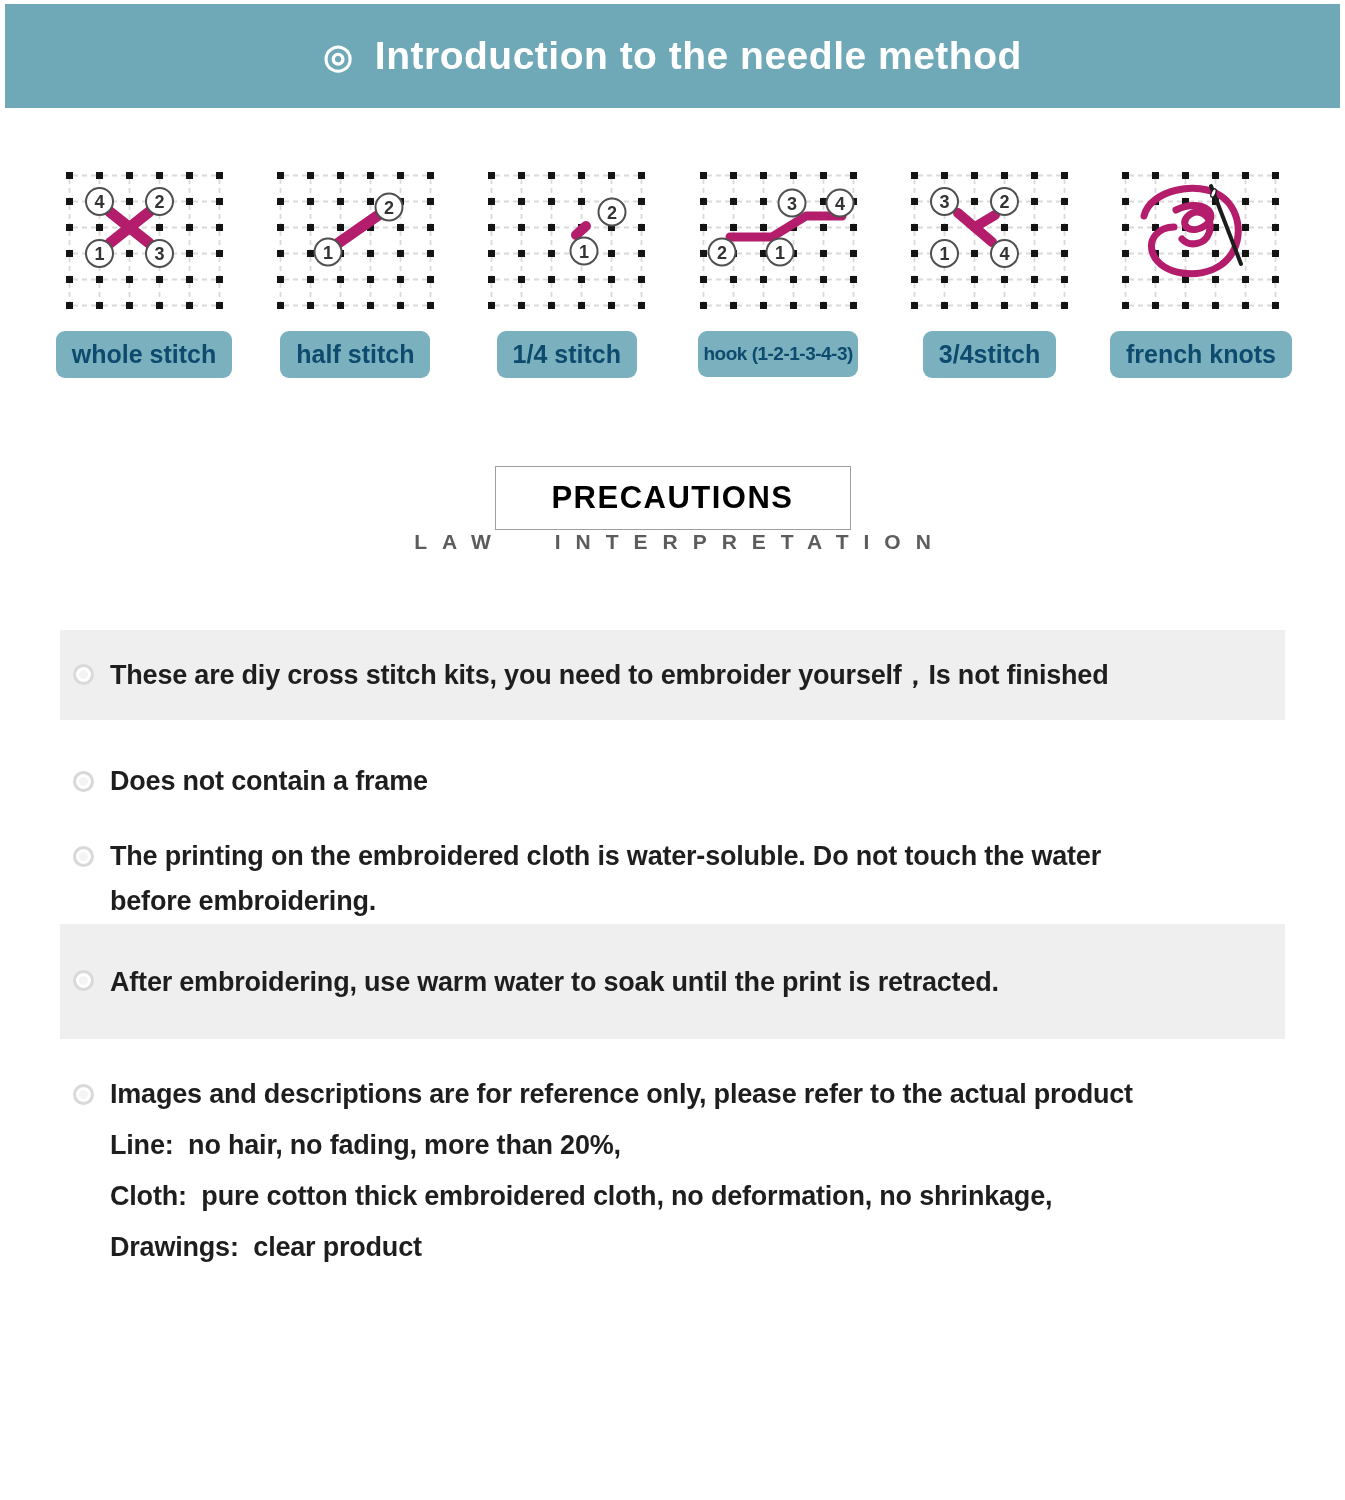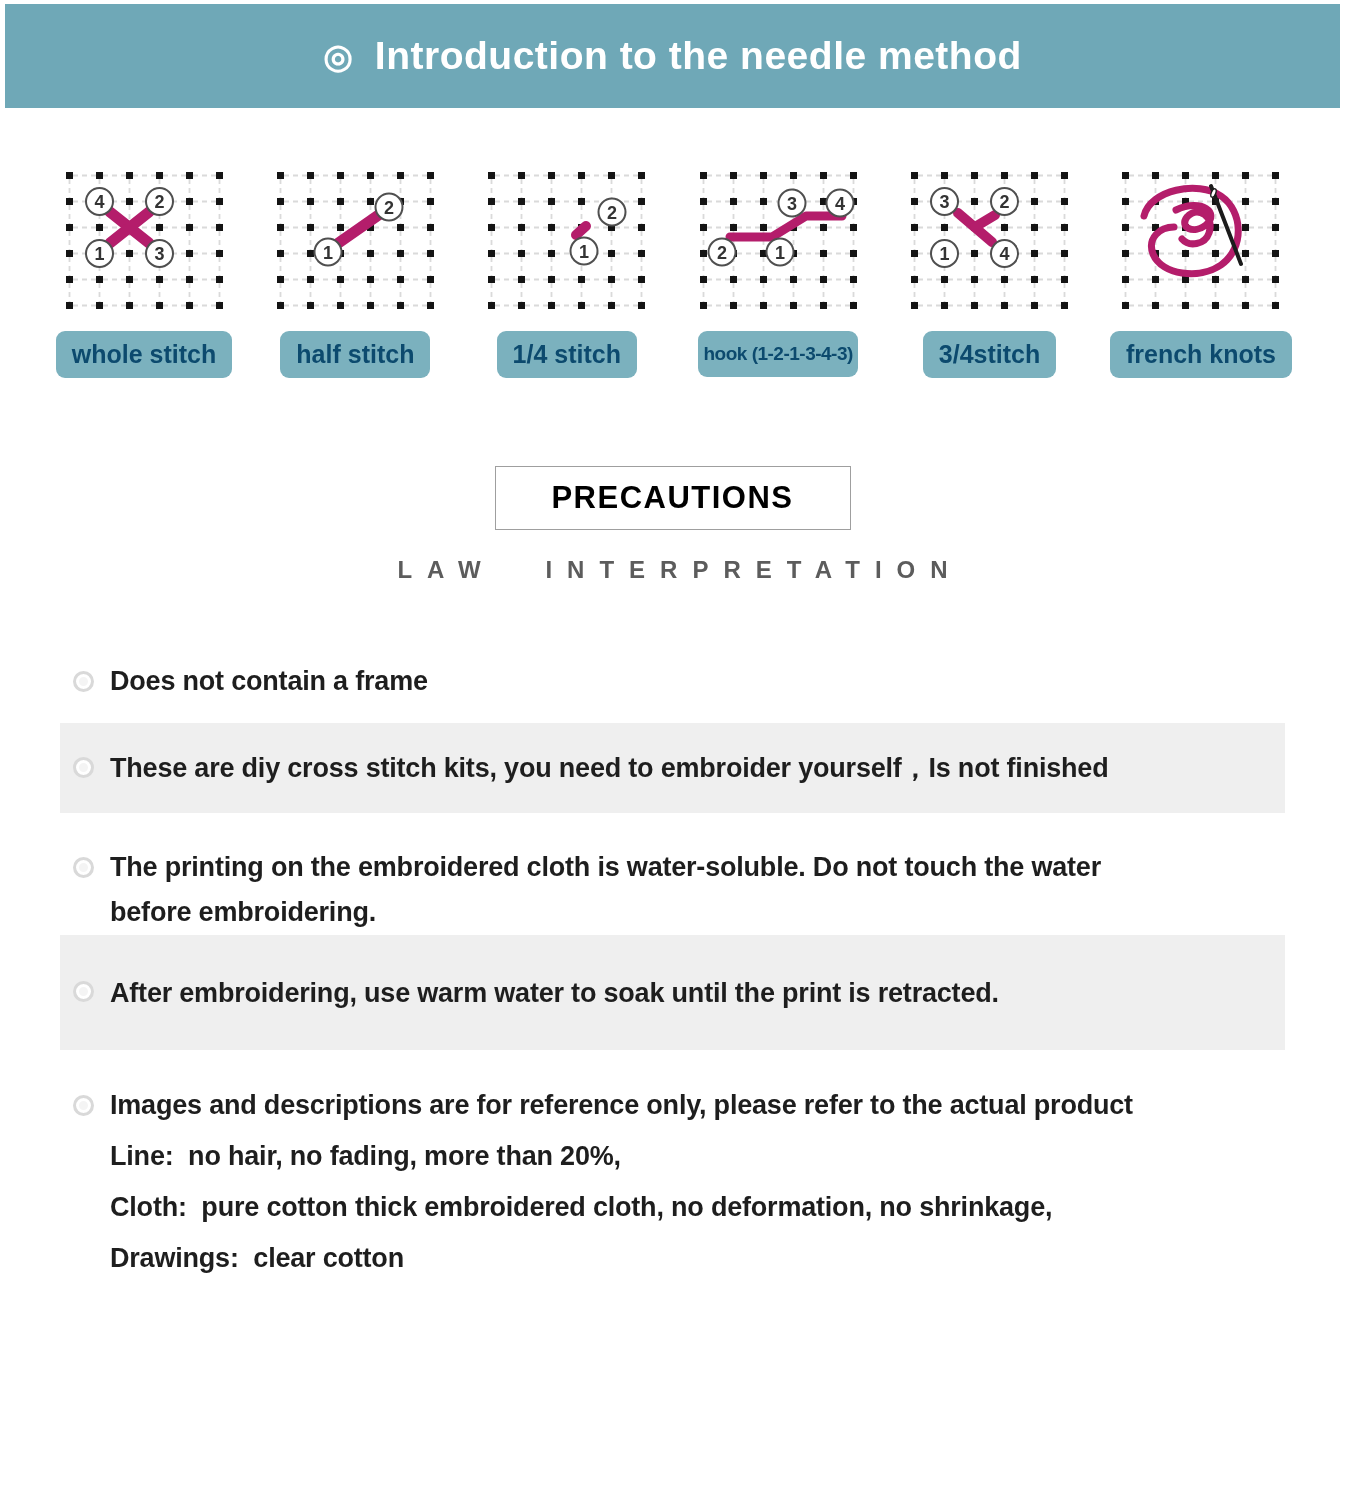--- a/index.html
+++ b/index.html
@@ -41,22 +41,22 @@
   .defs-svg { position:absolute; width:0; height:0; }
 
   
   .precautions-box {
     width:356px; margin:88px auto 0 auto;
     border:1px solid #9f9f9f; background:#fff;
     text-align:center; padding:13px 0;
   }
   .precautions-title { font-size:31px; font-weight:bold; color:#000000; letter-spacing:1.5px; }
   .law {
-    margin-top:26px; text-align:center;
-    font-size:24px; font-weight:bold; color:#5c5c5c;
+    text-align:center;
+    font-size:21px; font-weight:bold; color:#5c5c5c;
     letter-spacing:15px; word-spacing:28px;
     padding-left:15px; 
   }
 
   
   .items { margin:76px 0 0 60px; width:1225px; }
   .item {
     position:relative;
     padding-left:50px;
     font-size:27px; font-weight:bold; letter-spacing:-.2px;
@@ -206,43 +206,43 @@
 
 </section>
 
 <div class="precautions-box">
   <span class="precautions-title">PRECAUTIONS</span>
 </div>
 <div class="law">LAW INTERPRETATION</div>
 
 <section class="items">
 
+  <div class="item shaded r1">
+    <span class="bullet"></span>
+    <div class="line">These are diy cross stitch kits, you need to embroider yourself，Is not finished</div>
+  </div>
+
   <div class="item r2">
     <span class="bullet"></span>
     <div class="line">Does not contain a frame</div>
-  </div>
-
-  <div class="item shaded r1">
-    <span class="bullet"></span>
-    <div class="line">These are diy cross stitch kits, you need to embroider yourself，Is not finished</div>
   </div>
 
 
   <div class="item r4">
     <span class="bullet"></span>
     <div class="line">The printing on the embroidered cloth is water-soluble. Do not touch the water</div>
     <div class="line">before embroidering.</div>
   </div>
 
   <div class="item shaded r5">
     <span class="bullet"></span>
     <div class="line">After embroidering, use warm water to soak until the print is retracted.</div>
   </div>
 
   <div class="item r6">
     <span class="bullet"></span>
     <div class="line">Images and descriptions are for reference only, please refer to the actual product</div>
     <div class="line">Line:  no hair, no fading, more than 20%,</div>
     <div class="line">Cloth:  pure cotton thick embroidered cloth, no deformation, no shrinkage,</div>
-    <div class="line">Drawings:  clear cotton</div>
+    <div class="line">Drawings:  clear product</div>
   </div>
 
 </section>
 
 </body></html>

